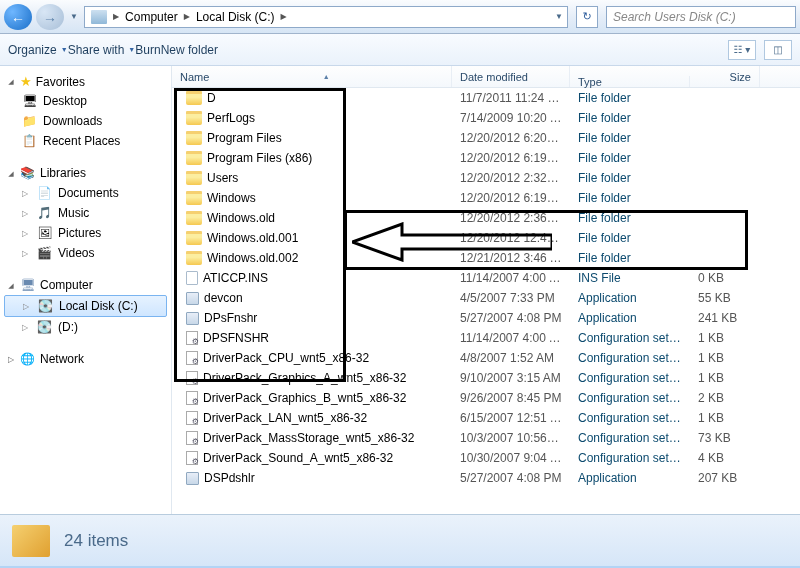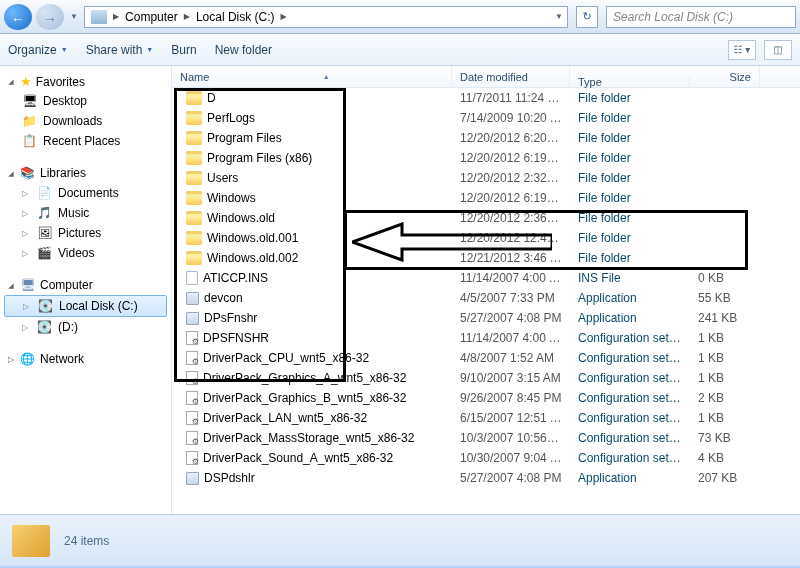--- a/index.html
+++ b/index.html
@@ -10,21 +10,21 @@
 .nav-btn { width: 28px; height: 26px; border-radius: 50%; background: radial-gradient(circle at 30% 30%, #6fb7ff, #1a6fc9); display: flex; align-items: center; justify-content: center; color: #fff; font-size: 14px; cursor: pointer; }
 .nav-btn.fwd { background: radial-gradient(circle at 30% 30%, #d8e6f5, #a8bfd8); color: #5a7fa8; }
 .dropdown-arrow { font-size: 8px; color: #4a6a8a; cursor: pointer; padding: 0 2px; }
 .breadcrumb { flex: 1; height: 22px; background: #fff; border: 1px solid #8ea9c9; display: flex; align-items: center; padding: 0 2px; margin-right: 4px; }
 .breadcrumb .crumb { padding: 0 4px; display: flex; align-items: center; gap: 3px; }
 .breadcrumb .sep { font-size: 8px; color: #555; padding: 0 2px; }
 .refresh { width: 22px; height: 22px; background: #fff; border: 1px solid #8ea9c9; display: flex; align-items: center; justify-content: center; color: #2a5a9a; cursor: pointer; margin-right: 4px; font-size: 11px; }
 .search { width: 190px; height: 22px; background: #fff; border: 1px solid #8ea9c9; padding: 0 6px; color: #888; font-style: italic; display: flex; align-items: center; }
 
 
-.toolbar { height: 32px; background: linear-gradient(to bottom, #f8fbff 0%, #eaf2fb 100%); border-bottom: 1px solid #c8d8ea; display: flex; align-items: center; padding: 0 8px; gap: 18px; }
+.toolbar { height: 32px; background: linear-gradient(to bottom, #f8fbff 0%, #eaf2fb 100%); border-bottom: 1px solid #c8d8ea; display: flex; align-items: center; padding: 0 8px; }
 .tool-item { color: #1e3e5e; display: flex; align-items: center; gap: 4px; cursor: pointer; }
 .tool-item .caret { font-size: 7px; color: #3565a5; }
 .toolbar-right { margin-left: auto; display: flex; gap: 8px; align-items: center; }
 .view-btn { width: 28px; height: 20px; border: 1px solid #b0c8e0; background: #fff; display: flex; align-items: center; justify-content: center; cursor: pointer; font-size: 10px; color: #4a6a8a; }
 
 
 .main { display: flex; height: 448px; background: #fff; }
 .sidebar { width: 172px; border-right: 1px solid #e0e8f0; padding: 6px 2px; overflow: hidden; }
 .tree-group { margin-bottom: 12px; }
 .tree-header { display: flex; align-items: center; gap: 4px; padding: 2px 4px; cursor: pointer; }
@@ -65,21 +65,21 @@
 .fico.ini { background: #fff; border: 1px solid #aaa; width: 12px; height: 14px; position: relative; }
 .fico.ini::after { content:"⚙"; position: absolute; font-size: 8px; bottom: -2px; right: -2px; color: #556; }
 
 
 .annot { position: absolute; pointer-events: none; z-index: 100; }
 .annot.rect1 { border: 3px solid #000; }
 
 
 .statusbar { height: 52px; background: linear-gradient(to bottom, #eaf2fb, #d6e6f8); border-top: 1px solid #b8ccde; display: flex; align-items: center; padding: 0 12px; gap: 14px; }
 .status-icon { width: 38px; height: 32px; background: linear-gradient(135deg, #f5d070, #e0a030); border-radius: 2px; }
-.status-text { color: #4a6a8a; font-size: 12px; }
+.status-text { color: #4a6a8a; font-size: 17px; }
 
 
 .crumb-ico { width: 16px; height: 14px; display: inline-block; background: linear-gradient(to bottom, #d8e6f5, #a8c8e8); border-radius: 1px; }
 .crumb-ico.comp { background: linear-gradient(to bottom, #cde0f0, #90b8d8); }
 </style>
 </head>
 <body>
 
 <div class="navbar">
   <div class="nav-btn">←</div>
@@ -91,21 +91,21 @@
       </span>
     <span class="sep">▶</span>
     <span class="crumb">Computer</span>
     <span class="sep">▶</span>
     <span class="crumb">Local Disk (C:)</span>
     <span class="sep">▶</span>
     <span style="margin-left:auto" class="dropdown-arrow">▼</span>
   </div>
   <div class="refresh">↻</div>
   <div class="search" title="Search Local Disk (C:)">
-      <span>Search Local Disk (C:)</span>
+      <span>Search Users Disk (C:)</span>
     </div>
 </div>
 
 <div class="toolbar">
   <div class="tool-item">
       <span>Organize</span>
       <span class="caret">▼</span>
     </div>
   <div class="tool-item">
       <span>Share with</span>

